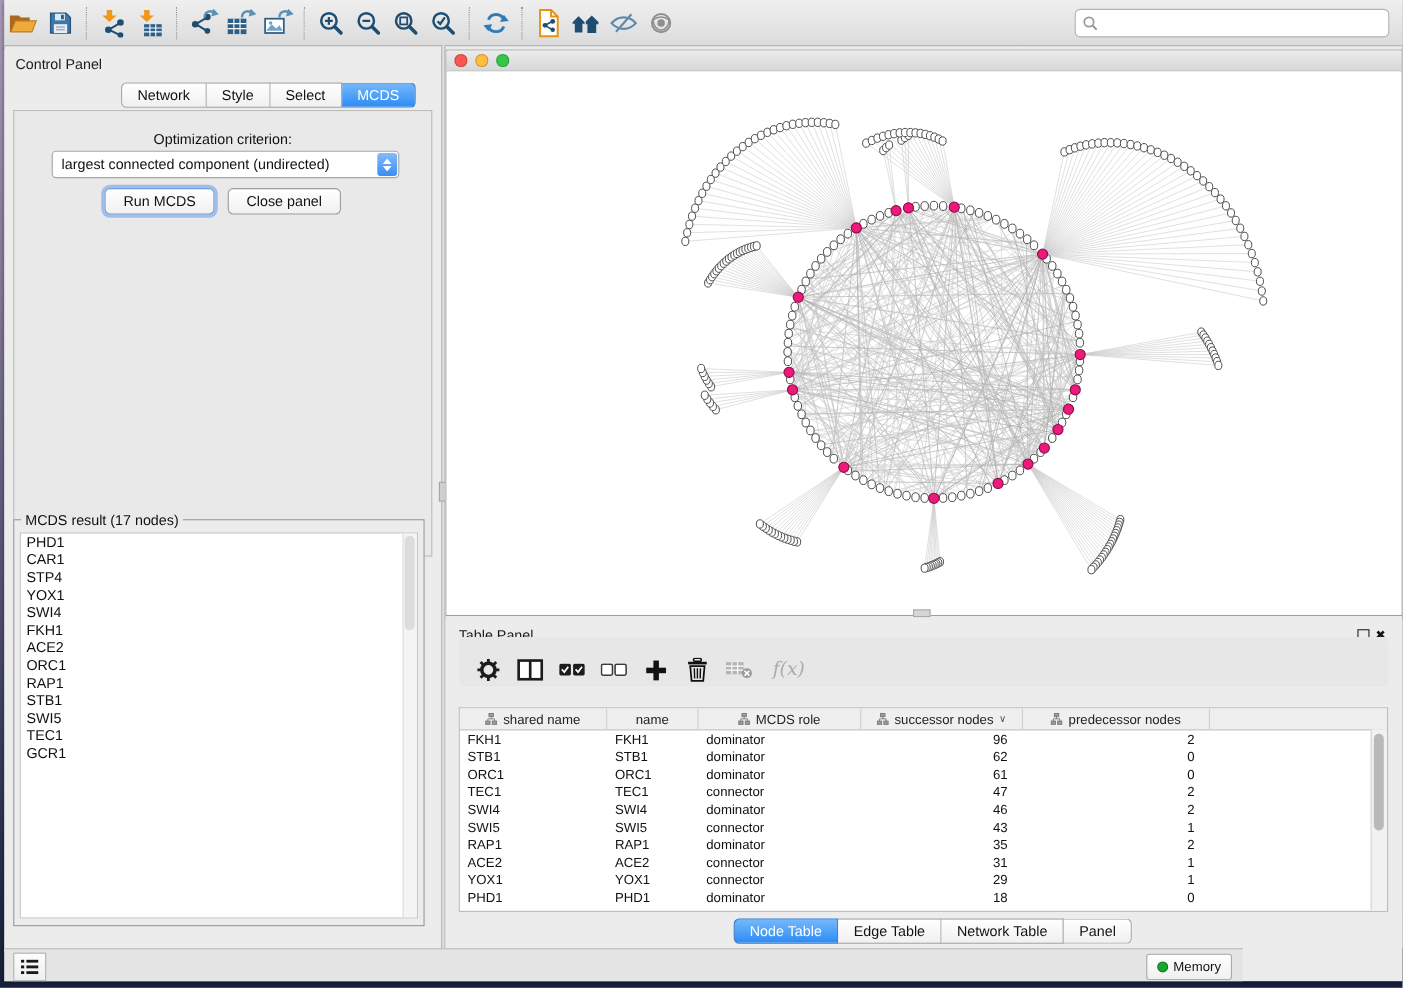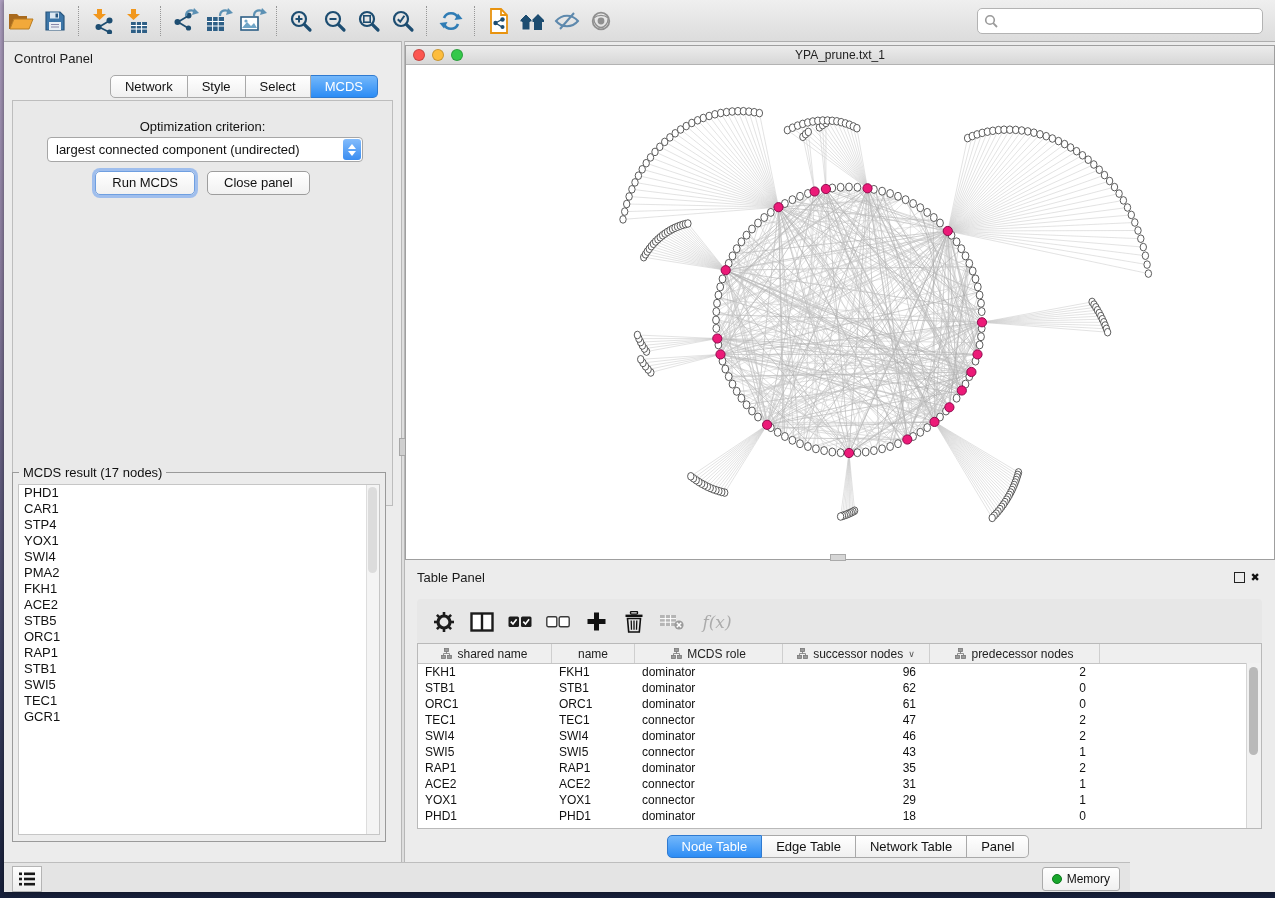--- a/index.html
+++ b/index.html
@@ -58,21 +58,21 @@
   #net-frame{left:0;top:4px;width:870px;height:515px;border:1px solid #9f9f9f;box-sizing:border-box;background:#fff;}
   #net-titlebar{left:0;top:0;width:100%;height:18px;background:linear-gradient(#ececec,#d7d7d7);
     border-bottom:1px solid #b3b3b3;display:flex;align-items:center;}
   .light{width:12px;height:12px;border-radius:50%;margin-left:7px;border:1px solid rgba(0,0,0,.2);box-sizing:border-box;}
   #net-title{position:absolute;width:100%;text-align:center;font-size:12px;color:#222;}
   #net-canvas{left:0;top:19px;width:868px;height:494px;background:#fff;}
   #net-split-handle{left:425px;top:513px;width:14px;height:5px;background:#d6d6d6;border:1px solid #aaa;}
   
   #table-panel{left:0;top:522px;width:870px;height:299px;background:#ececec;}
   #tp-header{left:0;top:2px;width:100%;height:24px;display:flex;align-items:center;padding:0 12px;box-sizing:border-box;}
-  #tp-toolbar{left:12px;top:36px;width:845px;height:45px;background:#e7e7e7;border-radius:4px;display:flex;align-items:center;padding-left:12px;box-sizing:border-box;gap:8px;}
+  #tp-toolbar{left:12px;top:16px;width:845px;height:45px;background:#e7e7e7;border-radius:4px;display:flex;align-items:flex-end;padding-left:12px;box-sizing:border-box;gap:8px;}
   .tp-btn{width:30px;height:30px;display:flex;align-items:center;justify-content:center;}
   #fx-label{font:italic 17px "DejaVu Serif",serif;color:#ababab;}
   #grid{left:12px;top:80px;width:845px;height:186px;background:#fff;border:1px solid #b9b9b9;box-sizing:border-box;overflow:hidden;}
   #grid-header{display:flex;height:19px;background:#efefef;border-bottom:1px solid #c4c4c4;}
   .gh-cell{display:flex;align-items:center;justify-content:center;gap:5px;font-size:12px;color:#222;
     border-right:1px solid #cfcfcf;box-sizing:border-box;height:19px;}
   .gh-fill{flex:1;border-right:none;}
   .sort-chev{font-size:9px;color:#555;}
   .grid-row{display:flex;height:16px;font-size:12px;color:#111;}
   .gc{box-sizing:border-box;line-height:16px;white-space:nowrap;overflow:hidden;}
@@ -280,24 +280,22 @@
     </div>
     <fieldset id="mcds-fieldset" class="abs">
       <legend>MCDS result (17 nodes)</legend>
       <div id="mcds-list" class="abs">
         <div id="mcds-items">
             <div class="mcds-item">PHD1</div>
             <div class="mcds-item">CAR1</div>
             <div class="mcds-item">STP4</div>
             <div class="mcds-item">YOX1</div>
             <div class="mcds-item">SWI4</div>
-            <div class="mcds-item">PMA2</div>
             <div class="mcds-item">FKH1</div>
             <div class="mcds-item">ACE2</div>
-            <div class="mcds-item">STB5</div>
             <div class="mcds-item">ORC1</div>
             <div class="mcds-item">RAP1</div>
             <div class="mcds-item">STB1</div>
             <div class="mcds-item">SWI5</div>
             <div class="mcds-item">TEC1</div>
             <div class="mcds-item">GCR1</div>
           </div>
         <div id="mcds-scroll">
             <div id="mcds-thumb"></div>
           </div>
@@ -308,21 +306,20 @@
   <div id="v-split" class="abs"></div>
   <div id="v-handle" class="abs"></div>
 
   <div id="right-col" class="abs">
 
     <div id="net-frame" class="abs">
       <div id="net-titlebar" class="abs">
         <span class="light" style="background:#fc5650;"></span>
         <span class="light" style="background:#fdbd3e;"></span>
         <span class="light" style="background:#34c84a;"></span>
-        <span id="net-title">YPA_prune.txt_1</span>
       </div>
       <svg id="net-canvas" class="abs" viewBox="0 0 868 494" width="868" height="494">
           <g stroke-opacity="0.8">
             <line x1="319.7" y1="205.2" x2="445.5" y2="122.0" stroke="#c6c6c6" stroke-width="0.7"></line>
             <line x1="319.7" y1="205.2" x2="363.4" y2="361.6" stroke="#c6c6c6" stroke-width="0.7"></line>
             <line x1="319.7" y1="205.2" x2="426.0" y2="123.1" stroke="#a9a9a9" stroke-width="0.7"></line>
             <line x1="319.7" y1="205.2" x2="497.2" y2="133.6" stroke="#c6c6c6" stroke-width="0.7"></line>
             <line x1="319.7" y1="205.2" x2="575.6" y2="245.1" stroke="#a9a9a9" stroke-width="0.7"></line>
             <line x1="319.7" y1="205.2" x2="553.9" y2="328.4" stroke="#a9a9a9" stroke-width="0.7"></line>
             <line x1="319.7" y1="205.2" x2="327.2" y2="320.5" stroke="#c6c6c6" stroke-width="0.7"></line>

